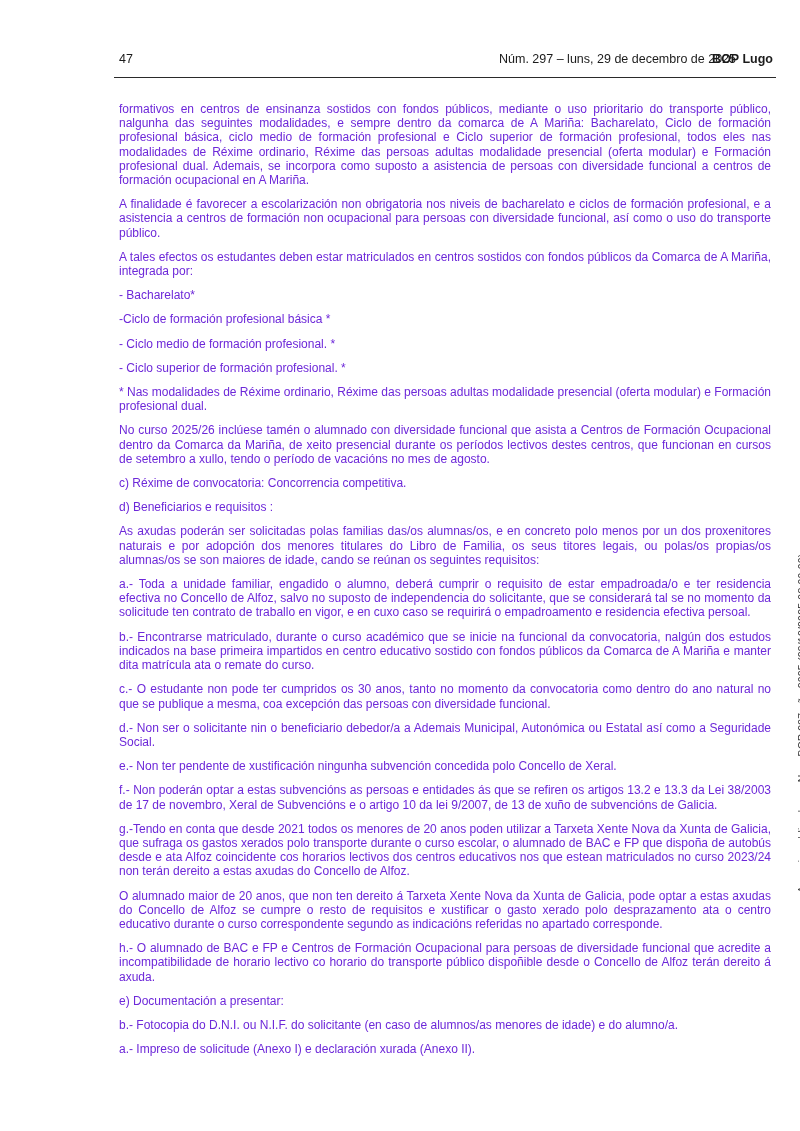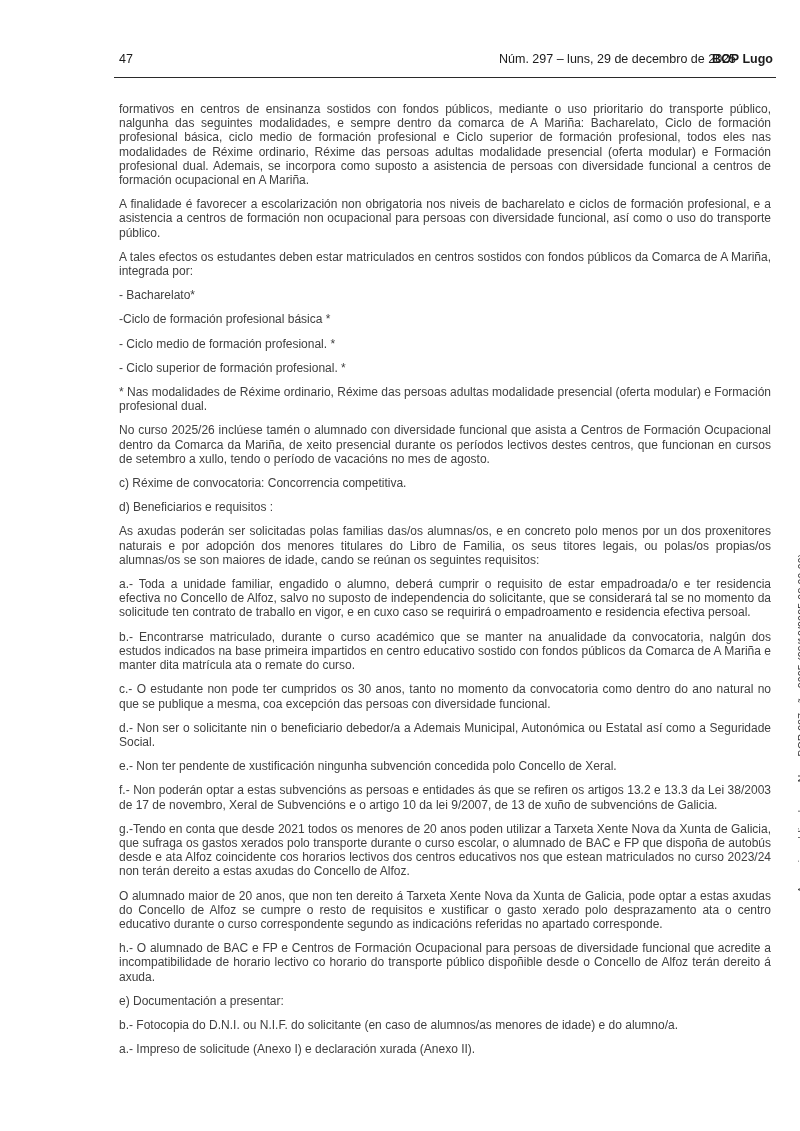--- a/index.html
+++ b/index.html
@@ -51,21 +51,21 @@
     position: absolute;
     left: 93px;
     top: 102px;
     width: 652px;
   }
   .doc-body p {
     margin: 0 0 10px 0;
     font-size: 12px;
     line-height: 14.2px;
     text-align: justify;
-    color: #404040;
+    color: #6d28d9;
   }
   .side-note {
     position: absolute;
     left: 770px;
     top: 893px;
     transform-origin: 0 0;
     transform: rotate(-90deg);
     white-space: nowrap;
     font-size: 10.5px;
     color: #3d3d3d;
@@ -106,21 +106,21 @@
       <p>No curso 2025/26 inclúese tamén o alumnado con diversidade funcional que asista a Centros de Formación Ocupacional dentro da Comarca da Mariña, de xeito presencial durante os períodos lectivos destes centros, que funcionan en cursos de setembro a xullo, tendo o período de vacacións no mes de agosto.</p>
 
       <p>c) Réxime de convocatoria: Concorrencia competitiva.</p>
 
       <p>d) Beneficiarios e requisitos :</p>
 
       <p>As axudas poderán ser solicitadas polas familias das/os alumnas/os, e en concreto polo menos por un dos proxenitores naturais e por adopción dos menores titulares do Libro de Familia, os seus titores legais, ou polas/os propias/os alumnas/os se son maiores de idade, cando se reúnan os seguintes requisitos:</p>
 
       <p>a.- Toda a unidade familiar, engadido o alumno, deberá cumprir o requisito de estar empadroada/o e ter residencia efectiva no Concello de Alfoz, salvo no suposto de independencia do solicitante, que se considerará tal se no momento da solicitude ten contrato de traballo en vigor, e en cuxo caso se requirirá o empadroamento e residencia efectiva persoal.</p>
 
-      <p>b.- Encontrarse matriculado, durante o curso académico que se manter na anualidade da convocatoria, nalgún dos estudos indicados na base primeira impartidos en centro educativo sostido con fondos públicos da Comarca de A Mariña e manter dita matrícula ata o remate do curso.</p>
+      <p>b.- Encontrarse matriculado, durante o curso académico que se inicie na funcional da convocatoria, nalgún dos estudos indicados na base primeira impartidos en centro educativo sostido con fondos públicos da Comarca de A Mariña e manter dita matrícula ata o remate do curso.</p>
 
       <p>c.- O estudante non pode ter cumpridos os 30 anos, tanto no momento da convocatoria como dentro do ano natural no que se publique a mesma, coa excepción das persoas con diversidade funcional.</p>
 
       <p>d.- Non ser o solicitante nin o beneficiario debedor/a a Ademais Municipal, Autonómica ou Estatal así como a Seguridade Social.</p>
 
       <p>e.- Non ter pendente de xustificación ningunha subvención concedida polo Concello de Xeral.</p>
 
       <p>f.- Non poderán optar a estas subvencións as persoas e entidades ás que se refiren os artigos 13.2 e 13.3 da Lei 38/2003 de 17 de novembro, Xeral de Subvencións e o artigo 10 da lei 9/2007, de 13 de xuño de subvencións de Galicia.</p>
 
       <p>g.-Tendo en conta que desde 2021 todos os menores de 20 anos poden utilizar a Tarxeta Xente Nova da Xunta de Galicia, que sufraga os gastos xerados polo transporte durante o curso escolar, o alumnado de BAC e FP que dispoña de autobús desde e ata Alfoz coincidente cos horarios lectivos dos centros educativos nos que estean matriculados no curso 2023/24 non terán dereito a estas axudas do Concello de Alfoz.</p>

